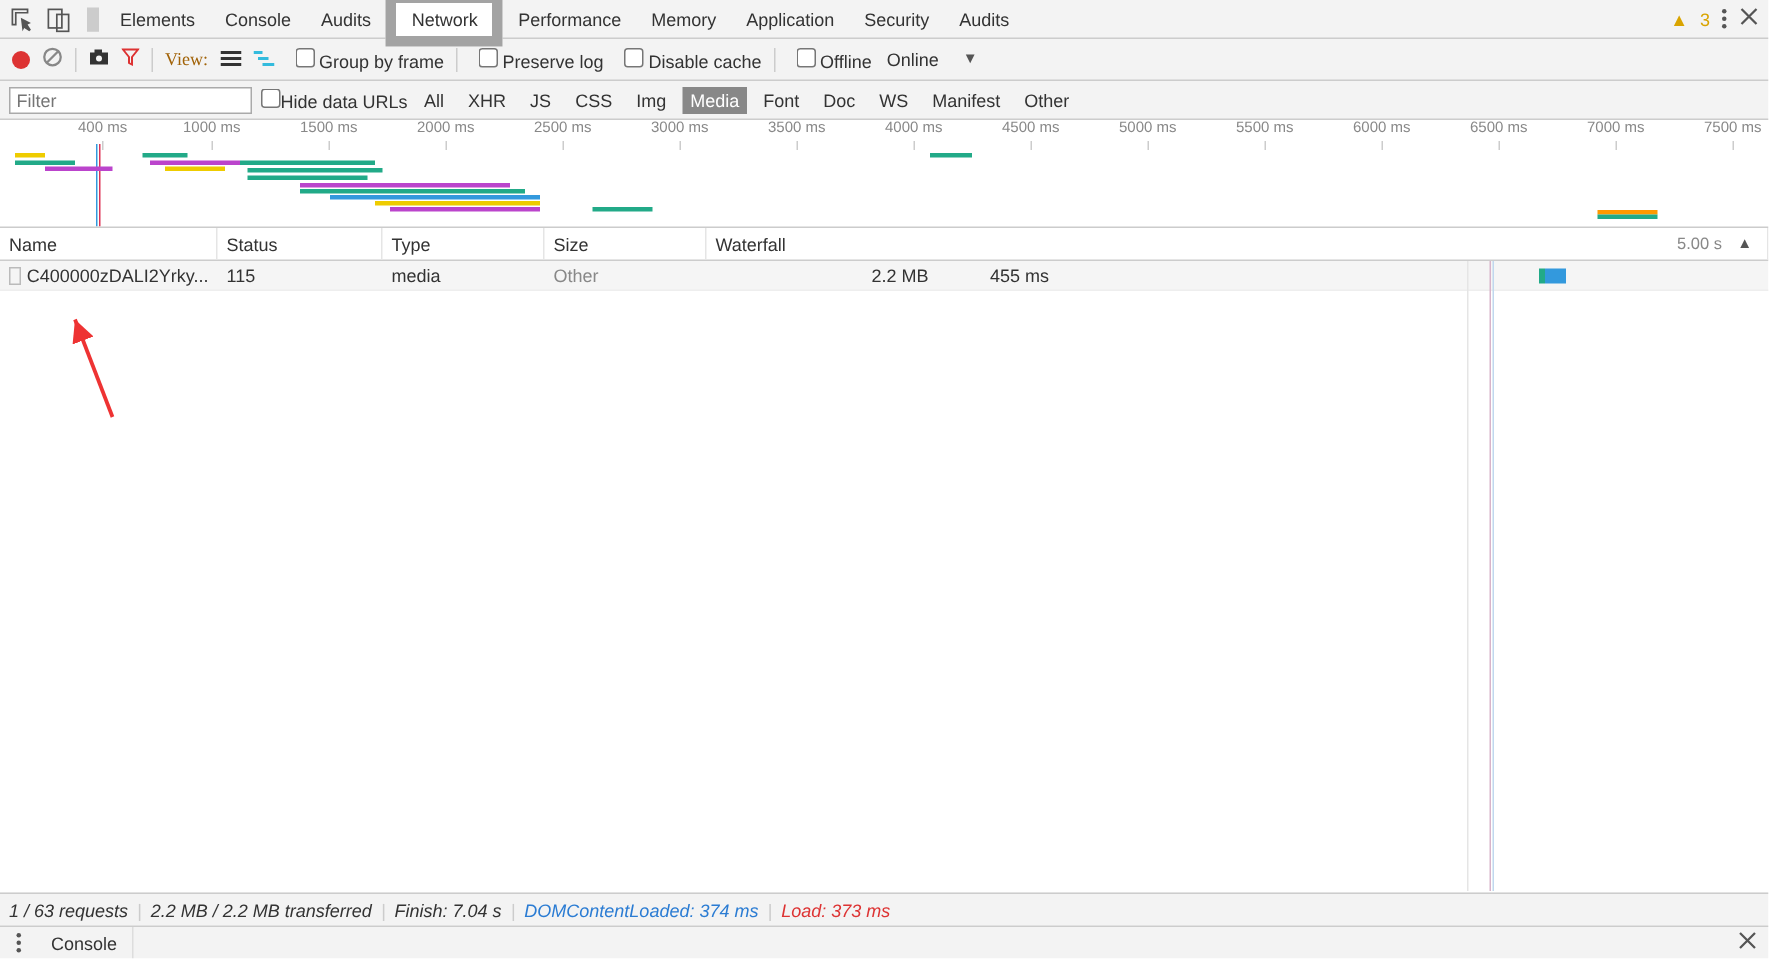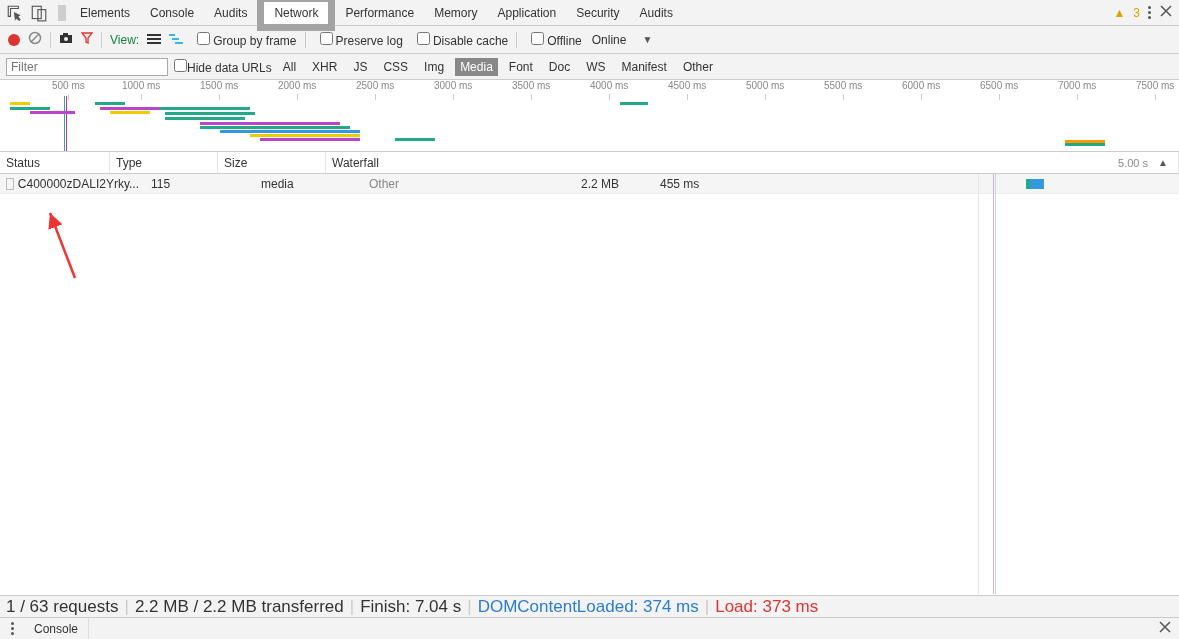--- a/index.html
+++ b/index.html
@@ -33,21 +33,21 @@
   .x-icon svg{width:14px;height:14px;}
   
   .toolbar {
     display:flex; align-items:center; height:28px; border-bottom:1px solid #ccc;
     background:#f3f3f3; padding-left:8px; gap:8px; font-size:12px;
   }
   .toolbar .rec { width:12px;height:12px;border-radius:50%;background:#d33;}
   .toolbar .sep { width:1px; height:16px; background:#ccc;}
   .toolbar .cam svg{width:14px;height:14px;}
   .toolbar .funnel svg{width:12px;height:12px;}
-  .toolbar .view-label{color:#15803d;}
+  .toolbar .view-label{color:#a16207;font-family:Liberation Serif, serif;}
   .toolbar .viewbtn svg{width:14px;height:10px;}
   .toolbar input[type=checkbox]{margin:0 3px 0 6px;}
   .toolbar .dd { margin-left:2px; display:inline-block;}
   .toolbar .tri { margin-left:8px; color:#555; font-size:10px;}
   .nosign svg{width:14px;height:14px;}
   
   .filterbar {
     display:flex; align-items:center; height:26px; border-bottom:1px solid #ccc;
     background:#f3f3f3; padding-left:6px; gap:6px; font-size:12px;
   }
@@ -90,21 +90,21 @@
   .td-time{width:324px;}
   .td-waterfall{flex:1;position:relative;height:100%;}
   .td-waterfall .wbar{position:absolute;top:5px;height:10px;}
   .waterfall-bg{position:absolute;left:978px;right:0;top:22px;bottom:0;border-left:1px solid #e5e5e5;}
   .waterfall-bg .dcl-line{position:absolute;top:0;bottom:0;width:1px;background:#d8b3c9;left:14px;}
   .waterfall-bg .load-line{position:absolute;top:0;bottom:0;width:1px;background:#c0d8ee;left:16px;}
   
   .arrow{position:absolute;left:40px;top:208px;pointer-events:none;}
   
   .status{position:absolute;left:0;right:0;bottom:22px;height:22px;border-top:1px solid #ccc;
-    display:flex;align-items:center;padding:0 6px;gap:6px;font-size:17px;color:#333;background:#f3f3f3;}
+    display:flex;align-items:center;padding:0 6px;gap:6px;font-size:12px;color:#333;background:#f3f3f3;font-style:italic;}
   .status .sep{color:#ccc;}
   .status .dcl{color:#2b7cd3;}
   .status .load{color:#d33;}
   
   .drawer{position:absolute;left:0;right:0;bottom:0;height:22px;border-top:1px solid #ccc;
     display:flex;align-items:center;background:#f3f3f3;}
   .drawer .more{width:24px;display:flex;justify-content:center;}
   .drawer .tab{padding:0 10px;color:#333;border-right:1px solid #ddd;height:100%;display:flex;align-items:center;}
   .drawer .close{position:absolute;right:8px;color:#555;}
 </style>
@@ -208,21 +208,21 @@
   <span class="ftype sel">Media</span>
   <span class="ftype">Font</span>
   <span class="ftype">Doc</span>
   <span class="ftype">WS</span>
   <span class="ftype">Manifest</span>
   <span class="ftype">Other</span>
 </div>
 
 <div class="timeline">
   <div class="ticks">
-    <div class="tick" style="left:52px">500 ms</div>
+    <div class="tick" style="left:52px">400 ms</div>
     <div class="tick" style="left:122px">1000 ms</div>
     <div class="tick" style="left:200px">1500 ms</div>
     <div class="tick" style="left:278px">2000 ms</div>
     <div class="tick" style="left:356px">2500 ms</div>
     <div class="tick" style="left:434px">3000 ms</div>
     <div class="tick" style="left:512px">3500 ms</div>
     <div class="tick" style="left:590px">4000 ms</div>
     <div class="tick" style="left:668px">4500 ms</div>
     <div class="tick" style="left:746px">5000 ms</div>
     <div class="tick" style="left:824px">5500 ms</div>
@@ -249,20 +249,21 @@
   <div class="bar" style="left:250px;top:54px;width:110px;background:#ec0;"></div>
   <div class="bar" style="left:260px;top:58px;width:100px;background:#b4c;"></div>
   <div class="bar" style="left:395px;top:58px;width:40px;background:#2a8;"></div>
   <div class="bar" style="left:620px;top:22px;width:28px;background:#2a8;"></div>
   <div class="bar" style="left:1065px;top:60px;width:40px;background:#f90;"></div>
   <div class="bar" style="left:1065px;top:63px;width:40px;background:#2a8;"></div>
 </div>
 
 <div class="table-wrap">
   <div class="thead">
+    <div class="th th-name">Name</div>
     <div class="th th-status">Status</div>
     <div class="th th-type">Type</div>
     <div class="th th-size">Size</div>
     <div class="th th-waterfall">
       <span class="wflabel">Waterfall</span>
       <span class="wscale">5.00 s</span>
       <span class="sorticon">▲</span>
     </div>
   </div>
   <div class="trow">

